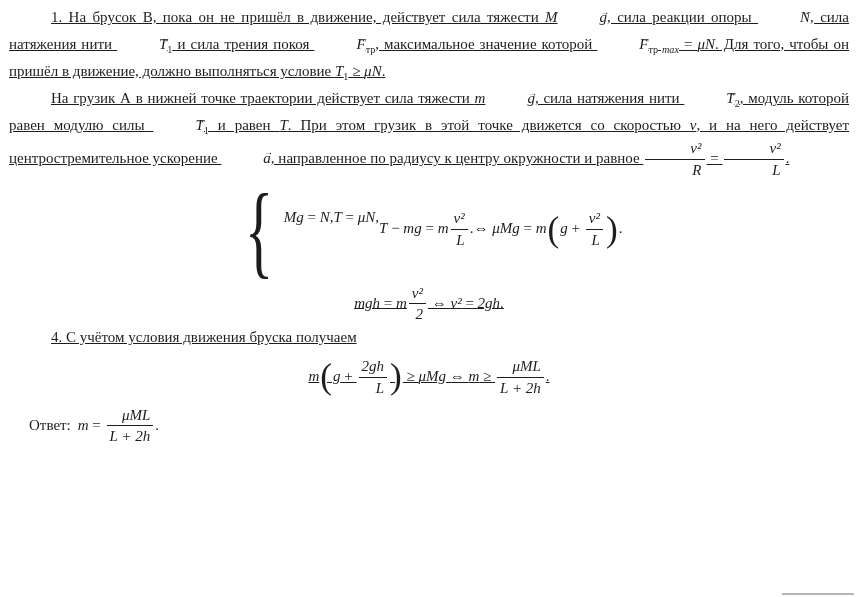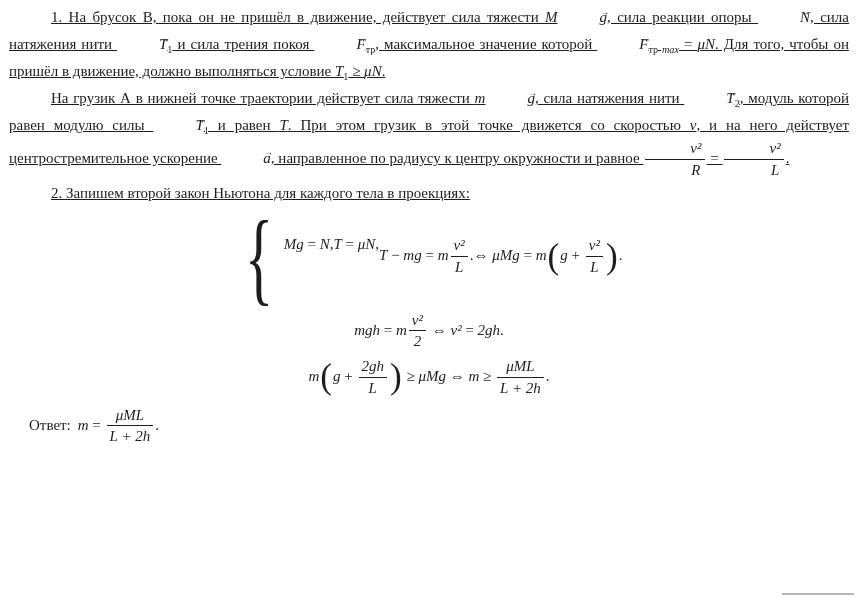--- a/index.html
+++ b/index.html
@@ -20,24 +20,24 @@
     margin: 0;
     text-align: justify;
     line-height: 27px;
     text-decoration: underline;
   }
   .indent { text-indent: 42px; }
 
   .mt10 { margin-top: 10px; }
   .mt12 { margin-top: 12px; }
   .mt8  { margin-top: 8px; }
-  .mt6  { margin-top: 6px; }
+  .mt6  { margin-top: 6px; text-decoration: underline; }
 
   .rt { font-style: normal; }
-  .mi { font-style: italic; }
+  .mi { font-style: italic; text-align: right; }
 
   
   .vec {
     position: relative;
     display: inline-block;
     font-style: italic;
   }
   .vec::before {
     content: "\2192";
     position: absolute;
@@ -109,35 +109,35 @@
 </style>
 </head>
 <body style="background: rgb(255, 255, 255); color: rgb(29, 29, 29);">
 
 <div class="page">
 
   <p class="para indent"><span class="rt">1. На брусок В, пока он не пришёл в движение, действует сила тяжести </span><span class="mi">M</span><span class="mi vec">g</span><span class="rt">, сила реакции опоры </span><span class="mi vec">N</span><span class="rt">, сила натяжения нити </span><span class="mi vec">T</span><sub class="msub">1</sub><span class="rt"> и сила трения покоя </span><span class="mi vec">F</span><sub class="msub">тр</sub><span class="rt">, максимальное значение которой </span><span class="mi vec">F</span><sub class="msub">тр</sub><sub class="msub mi"> max</sub><span class="rt"> = </span><span class="mi">μN</span><span class="rt">. Для того, чтобы он пришёл в движение, должно выполняться условие </span><span class="mi">T</span><sub class="msub">1</sub><span class="rt"> ≥ </span><span class="mi">μN</span><span class="rt">.</span></p>
 
   <p class="para indent mt10"><span class="rt">На грузик А в нижней точке траектории действует сила тяжести </span><span class="mi">m</span><span class="mi vec">g</span><span class="rt">, сила натяжения нити </span><span class="mi vec">T</span><sub class="msub">2</sub><span class="rt">, модуль которой равен модулю силы </span><span class="mi vec">T</span><sub class="msub">1</sub><span class="rt"> и равен </span><span class="mi">T</span><span class="rt">. При этом грузик в этой точке движется со скоростью </span><span class="mi">v</span><span class="rt">, и на него действует центростремительное ускорение </span><span class="mi vec">a</span><span class="rt">, направленное по радиусу к центру окружности и равное </span><span class="frac"><span class="num mi">v²</span><span class="den mi">R</span></span><span class="rt"> = </span><span class="frac"><span class="num mi">v²</span><span class="den mi">L</span></span><span class="rt">.</span></p>
 
-  <p class="para indent mt12">2. Запишем второй закон Ньютона для каждого тела в проекциях:</p>
 
   <div class="sys-wrap">
     <span class="lbrace">{</span>
     <div class="sys">
       <div class="sys-line"><span class="mi">Mg</span><span class="rt"> = </span><span class="mi">N</span><span class="rt">,</span></div>
       <div class="sys-line"><span class="mi">T</span><span class="rt"> = </span><span class="mi">μN</span><span class="rt">,</span></div>
       <div class="sys-line"><span class="mi">T</span><span class="rt"> − </span><span class="mi">mg</span><span class="rt"> = </span><span class="mi">m</span><span class="frac"><span class="num mi">v²</span><span class="den mi">L</span></span><span class="rt">.</span></div>
     </div>
     <div class="concl"><span class="rt">⇔ </span><span class="mi">μMg</span><span class="rt"> = </span><span class="mi">m</span><span class="bigp">(</span><span class="mi">g</span><span class="rt"> + </span><span class="frac"><span class="num mi">v²</span><span class="den mi">L</span></span><span class="bigp">)</span><span class="rt">.</span></div>
   </div>
 
 
   <div class="eq-center mt6"><span class="mi">mgh</span><span class="rt"> = </span><span class="mi">m</span><span class="frac"><span class="num mi">v²</span><span class="den mi">2</span></span><span class="rt"> ⇔ </span><span class="mi">v²</span><span class="rt"> = </span><span class="mi">2gh</span><span class="rt">.</span></div>
 
+  <p class="para indent mt8">4. С учётом условия движения бруска получаем</p>
 
   <div class="eq-center mt6"><span class="mi">m</span><span class="bigp">(</span><span class="mi">g</span><span class="rt"> + </span><span class="frac"><span class="num mi">2gh</span><span class="den mi">L</span></span><span class="bigp">)</span><span class="rt"> ≥ </span><span class="mi">μMg</span><span class="rt"> ⇔ </span><span class="mi">m</span><span class="rt"> ≥ </span><span class="frac"><span class="num mi">μML</span><span class="den mi">L + 2h</span></span><span class="rt">.</span></div>
 
   <div class="answer mt8">
     <span class="ans-label">Ответ:</span>
     <div><span class="mi">m</span><span class="rt"> = </span><span class="frac"><span class="num mi">μML</span><span class="den mi">L + 2h</span></span><span class="rt">.</span></div>
   </div>
 
 </div>
 

